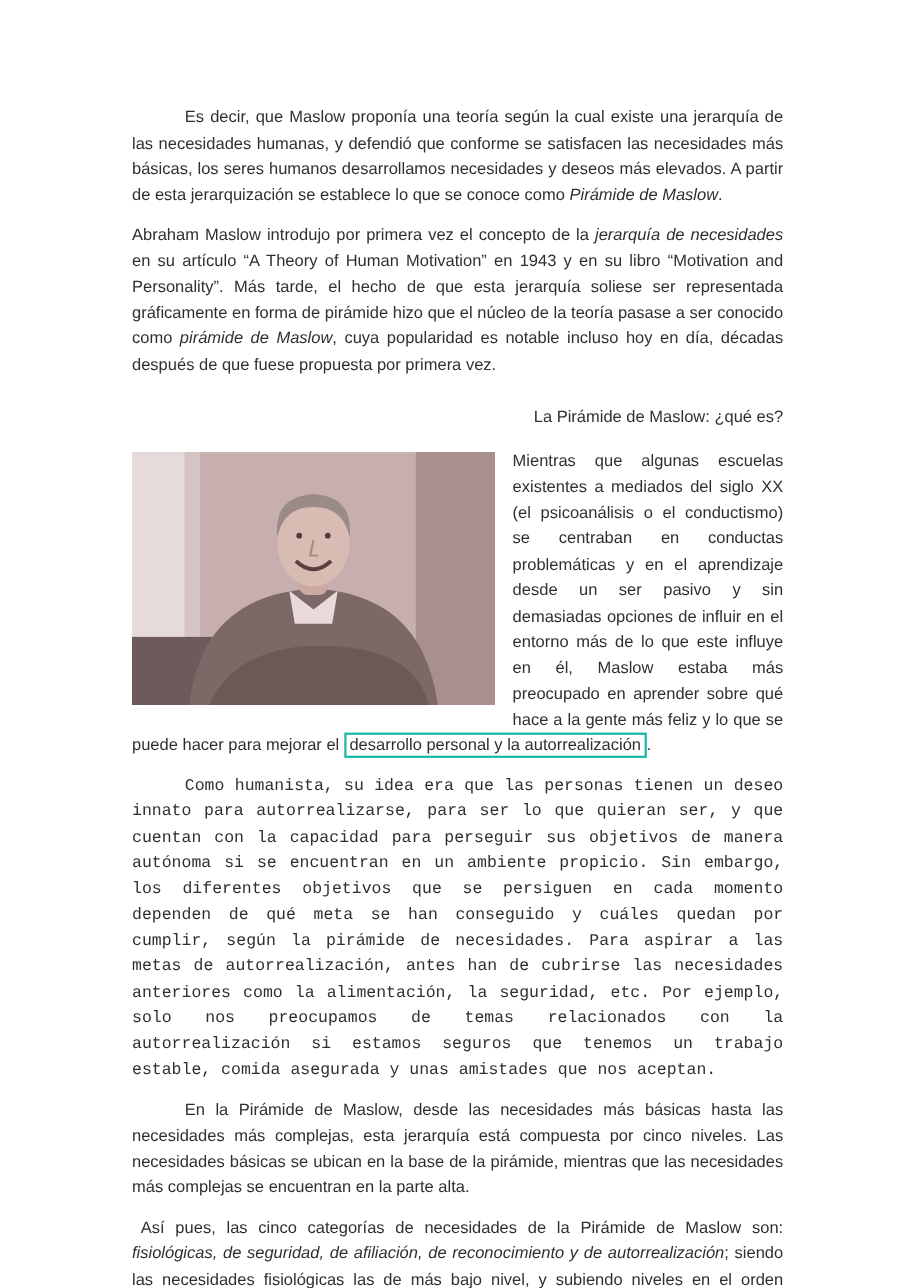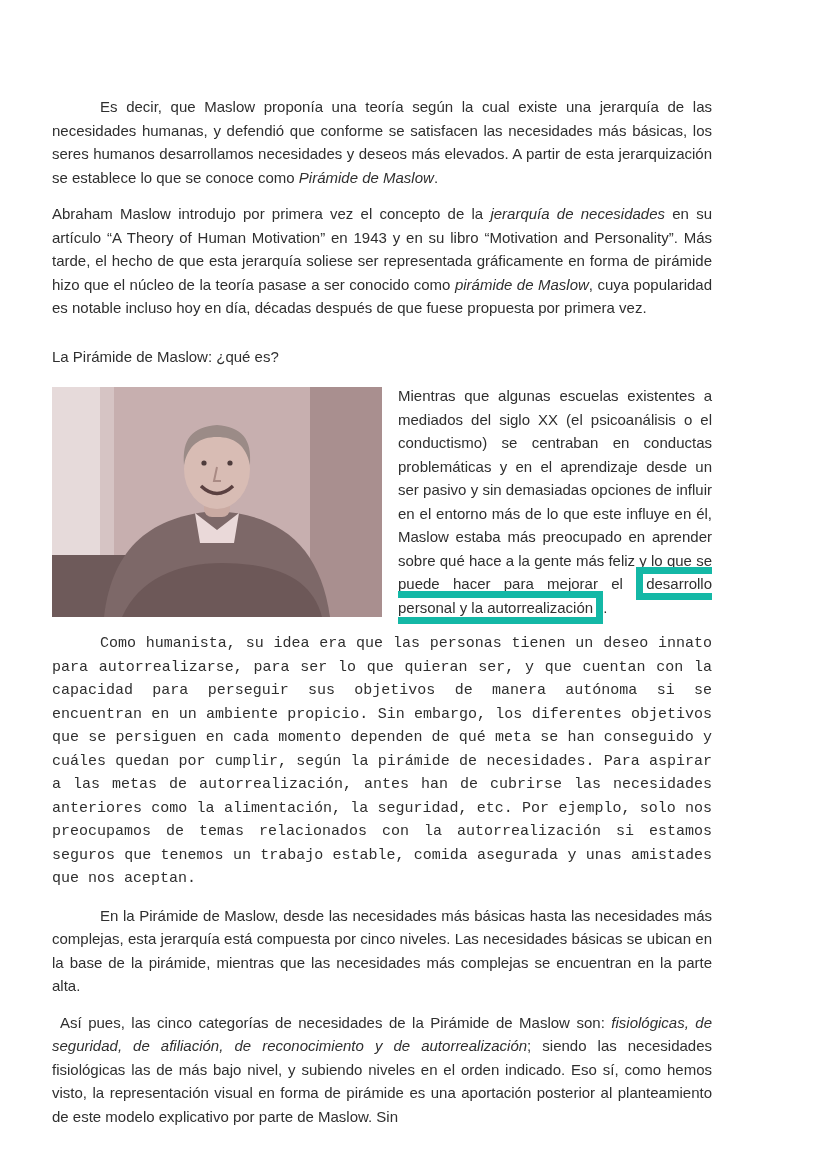--- a/index.html
+++ b/index.html
@@ -7,41 +7,42 @@
   body {
     width: 828px;
     height: 1171px;
     font-family: "Liberation Sans", "DejaVu Sans", sans-serif;
   }
   .page {
     width: 828px;
     height: 1171px;
     background: #ffffff;
     color: #2f2f2f;
-    padding: 95px 116px 30px 52px;
+    padding: 95px 116px 30px 120px;
     overflow: hidden;
   }
   .para {
     font-size: 15px;
     line-height: 23.5px;
     text-align: justify;
     margin-bottom: 13px;
   }
   .indent { text-indent: 48px; }
   .indent-sm { text-indent: 8px; }
   .it { font-style: italic; }
   .boxed {
-    border: 7px solid #14b8a6;
+    border: 2px solid #14b8a6;
     padding: 1px 3px;
   }
   .heading {
     font-size: 15px;
     line-height: 23.5px;
     font-weight: 400;
     margin: 25px 0 16px 0;
+    text-align: right;
   }
   .photo {
     float: left;
     width: 330px;
     height: 230px;
     margin: 3px 16px 4px 0;
     overflow: hidden;
   }
   .photo svg { display: block; }
   .after-photo { clear: left; font-family: Liberation Mono, monospace; }

